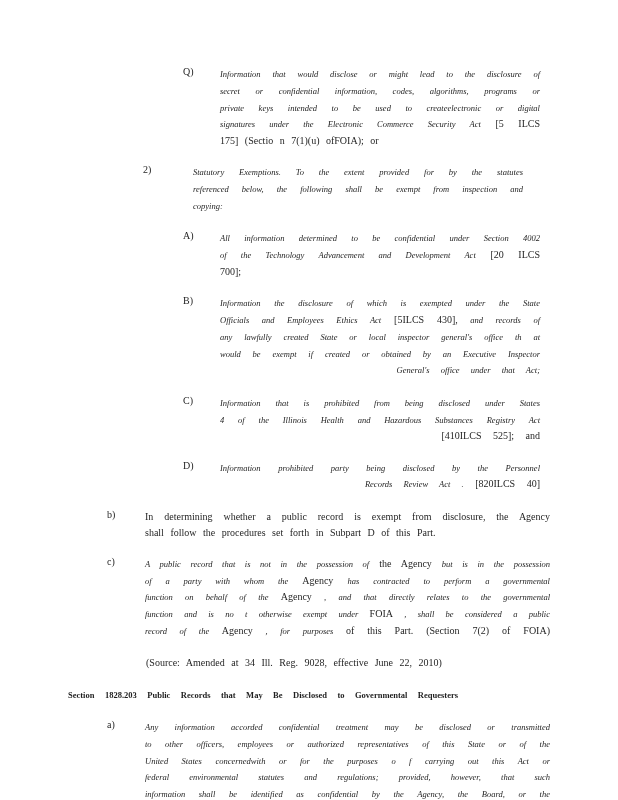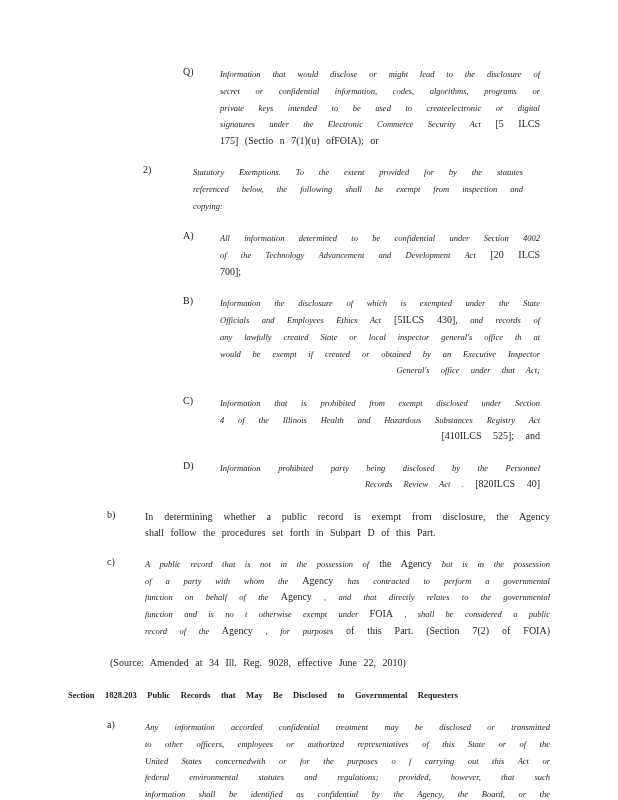--- a/index.html
+++ b/index.html
@@ -11,21 +11,21 @@
     font-family:"Liberation Serif", serif;
     box-sizing:border-box;
     padding-top:65px;
     overflow:hidden;
   }
   .para { display:flex; margin-bottom:15.5px; }
   .para .label { flex:0 0 auto; font-size:10px; line-height:13.8px; }
   .l0  { padding-left:107px; } .l0 .label { width:38px; }
   .l1  { padding-left:143px; } .l1 .label { width:38px; }
   .l2  { padding-left:183px; } .l2 .label { width:37px; }
-  .src { padding-left:110px; }
+  .src { padding-left:110px;margin-left:36px; }
   .hd  { padding-left:68px;  }
   .content { flex:0 0 auto; }
   .l0 .content  { width:405px; }
   .l1 .content  { width:330px;margin-left:12px; }
   .l2 .content  { width:320px; }
   .src .content { width:400px; }
   .hd .content  { width:390px; }
   .line { line-height:13.8px; text-align:left; white-space:normal; }
   .line.jl  { text-align:justify; text-align-last:justify; }
   .line.ws1 { word-spacing:4px; }
@@ -70,21 +70,21 @@
         <div class="line jl"><span class="seg-i">Information the disclosure of which is exempted under the State</span></div>
         <div class="line jl"><span class="seg-i">Officials and Employees Ethics Act</span><span class="seg-r"> [5ILCS 430],</span><span class="seg-i"> and records of</span></div>
         <div class="line jl"><span class="seg-i">any lawfully created State or local inspector general's office th at</span></div>
         <div class="line jl"><span class="seg-i">would be exempt if created or obtained by an Executive Inspector</span></div>
         <div class="line ws2"><span class="seg-i">General's office under that Act;</span></div>
       </div>
     </div>
     <div class="para l2">
       <span class="label">C)</span>
       <div class="content">
-        <div class="line jl"><span class="seg-i">Information that is prohibited from exempt disclosed under Section</span></div>
+        <div class="line jl"><span class="seg-i">Information that is prohibited from being disclosed under States</span></div>
         <div class="line jl"><span class="seg-i">4 of the Illinois Health and Hazardous Substances Registry Act</span></div>
         <div class="line ws2"><span class="seg-r">[410ILCS 525]; and</span></div>
       </div>
     </div>
     <div class="para l2">
       <span class="label">D)</span>
       <div class="content">
         <div class="line jl"><span class="seg-i">Information prohibited party being disclosed by the Personnel</span></div>
         <div class="line ws2"><span class="seg-i">Records Review Act .</span><span class="seg-r"> [820ILCS 40]</span></div>
       </div>

